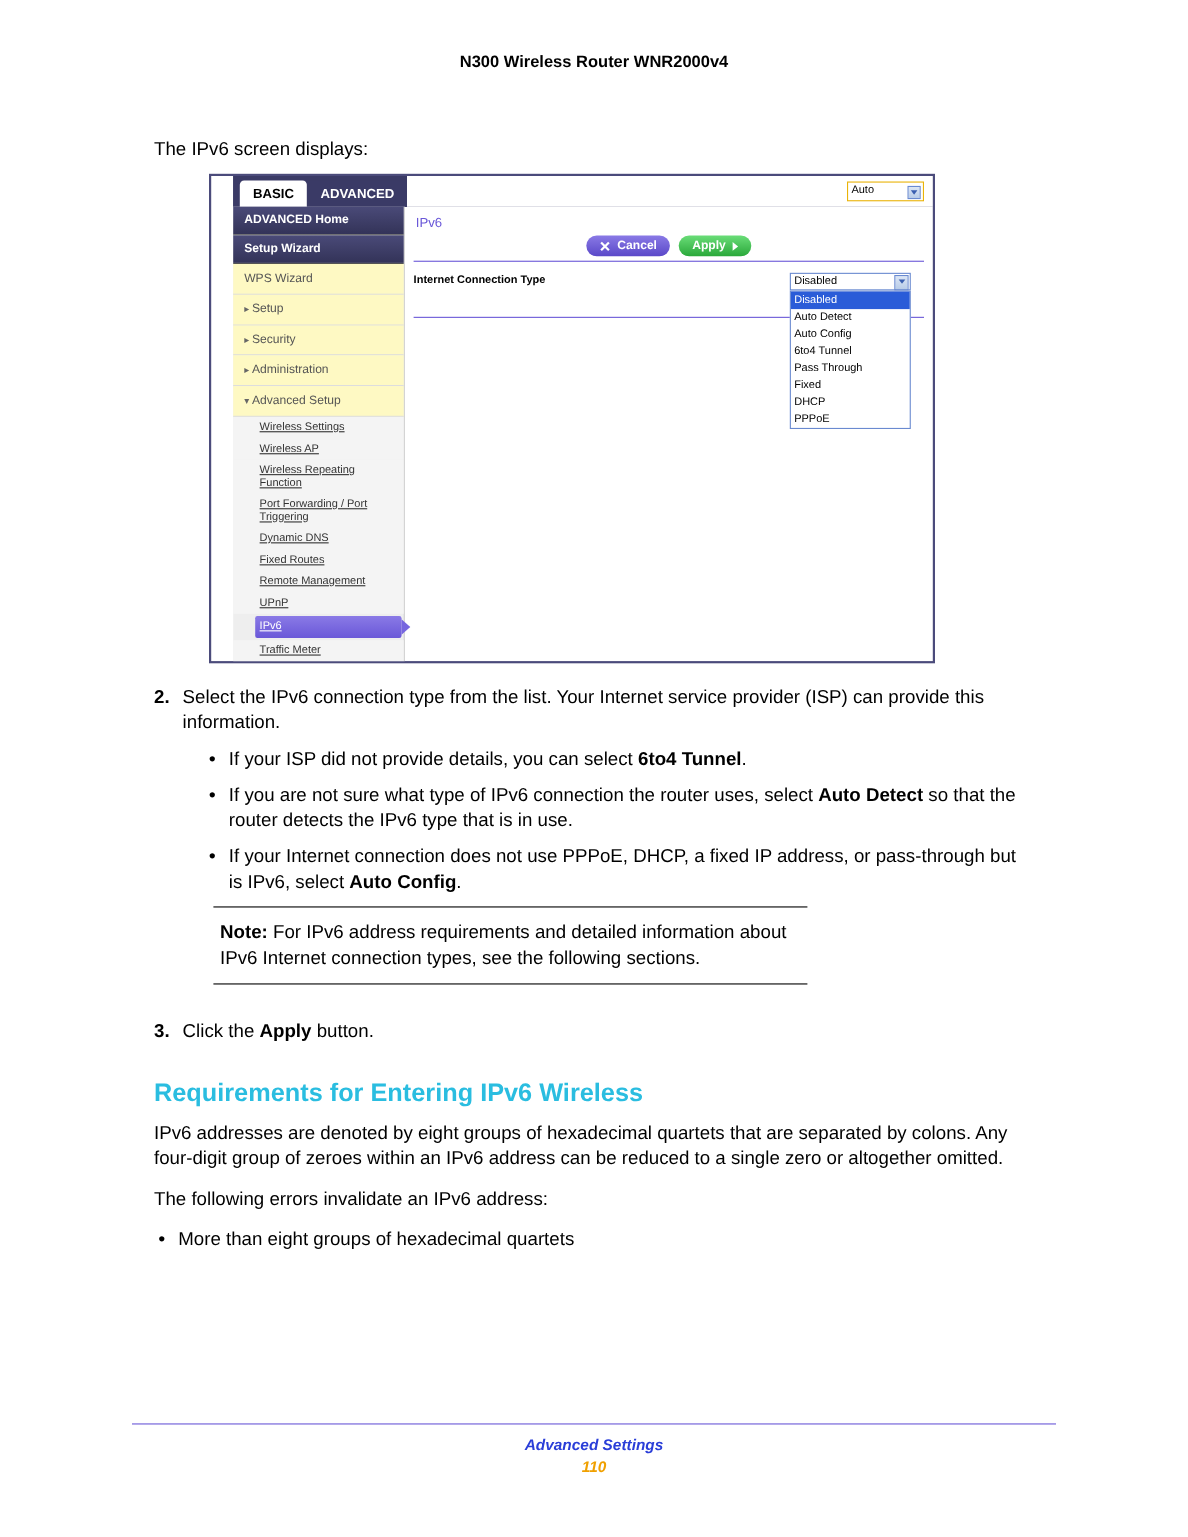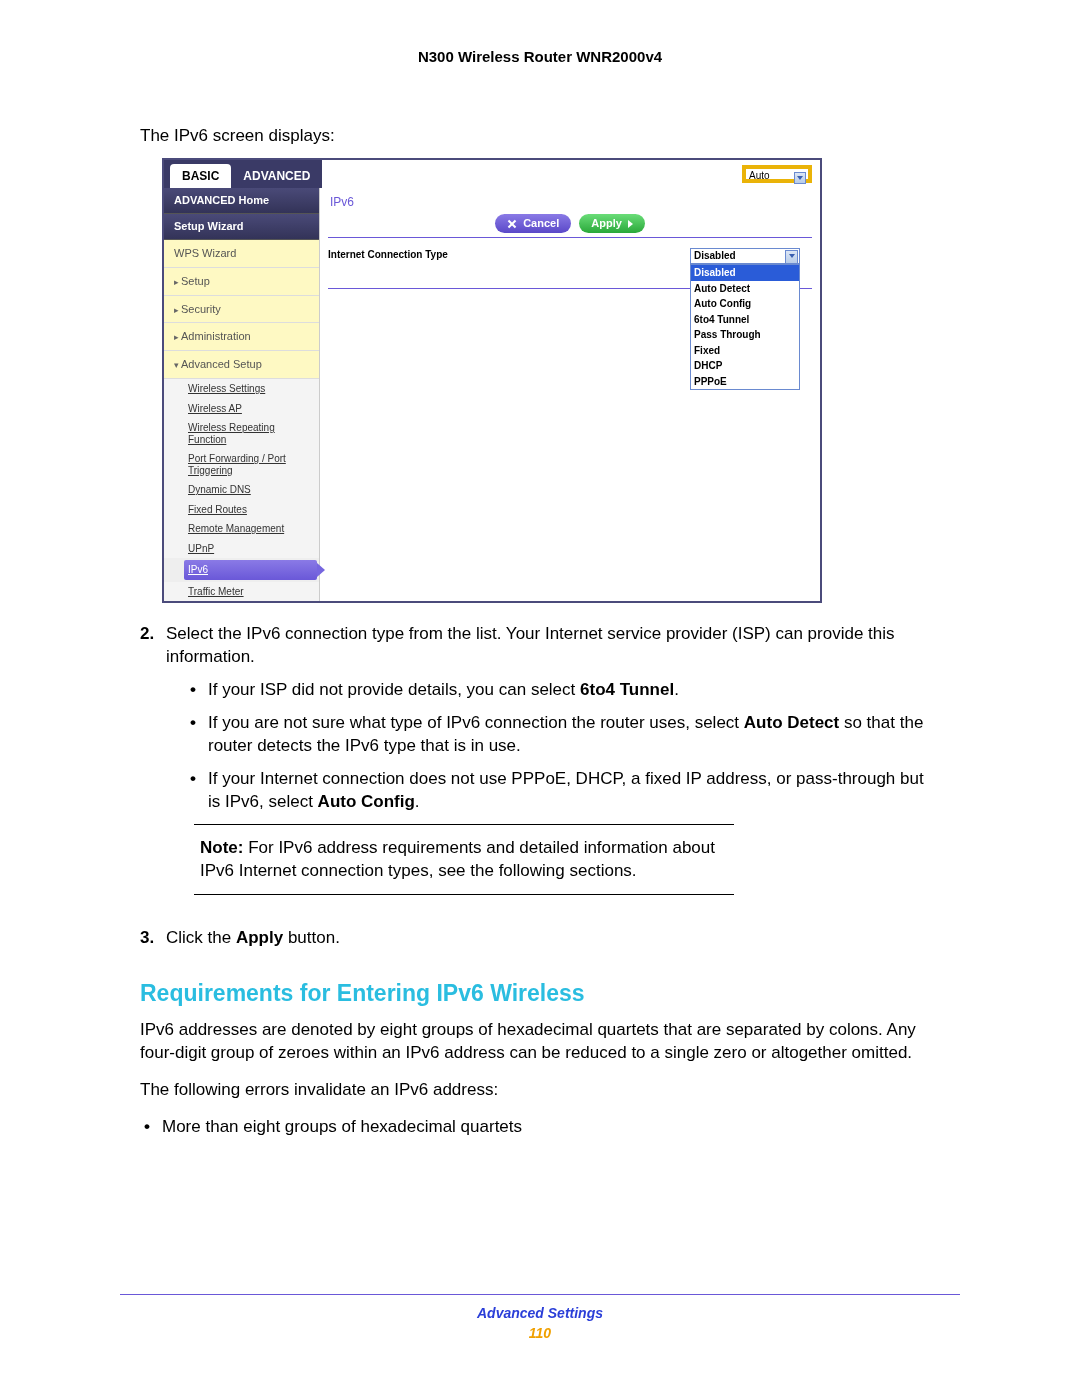--- a/index.html
+++ b/index.html
@@ -19,24 +19,25 @@
   }
   .content {
     margin: 60px 140px 0 140px;
     font-size: 17px;
     line-height: 1.35;
   }
   .intro { margin-bottom: 10px; }
   
   .router-ui {
     width: 660px;
-    margin: 8px 0 20px 22px;
+    margin: 8px 0 20px 50px;
     border: 2px solid #4b4b7b;
     background: #fff;
     font-size: 11px;
+    padding-left: 20px;
   }
   .topbar {
     display: flex;
     align-items: stretch;
     background: #3a3a66;
   }
   .tabs {
     display: flex;
     background: #3a3a66;
     padding: 4px 0 0 6px;
@@ -59,21 +60,21 @@
     background: #fff;
     flex: 1;
     display: flex;
     justify-content: flex-end;
     align-items: center;
     padding-right: 8px;
   }
   .auto-select {
     width: 70px;
     height: 18px;
-    border: 4px solid #eab308;
+    border: 1px solid #eab308;
     font-size: 10px;
     padding: 0 14px 0 3px;
     position: relative;
     background: #fff;
   }
   .auto-select::after {
     content: "";
     position: absolute;
     right: 2px; top: 3px;
     width: 10px; height: 10px;
@@ -171,21 +172,21 @@
   }
   .x-icon::before,.x-icon::after{content:"";position:absolute;left:4px;top:0;width:2px;height:10px;background:#fff;}
   .x-icon::before{transform:rotate(45deg);}
   .x-icon::after{transform:rotate(-45deg);}
   .tri-icon {
     display:inline-block;width:0;height:0;border-top:4px solid transparent;border-bottom:4px solid transparent;border-left:5px solid #fff;
   }
   .purple-line { height: 1px; background: #6a58d8; margin: 2px 0 10px 0; }
   .conn-row { display:flex; align-items:flex-start; }
   .conn-label { font-size: 10px; font-weight: bold; }
-  .conn-right { margin-left:auto; width:122px;font-weight:bold; }
+  .conn-right { margin-left:auto; width:122px; }
   .conn-select {
     border: 1px solid #6a8ad0;
     font-size: 10px;
     width: 110px;
     height: 16px;
     padding: 0 14px 0 3px;
     position: relative;
     background: #fff;
   }
   .conn-select::after {

